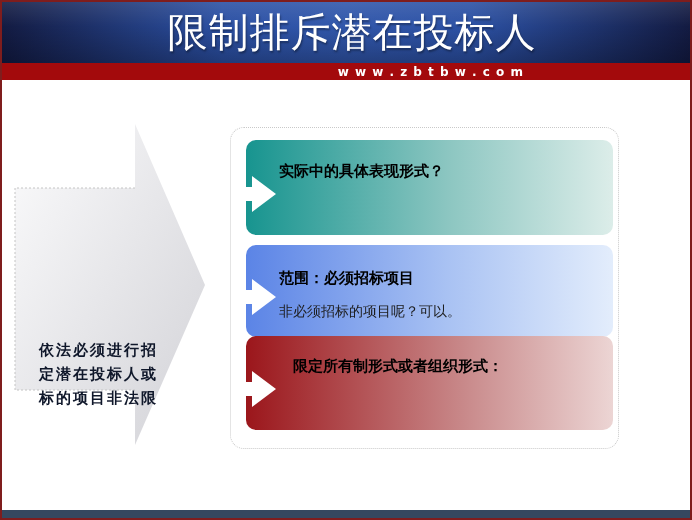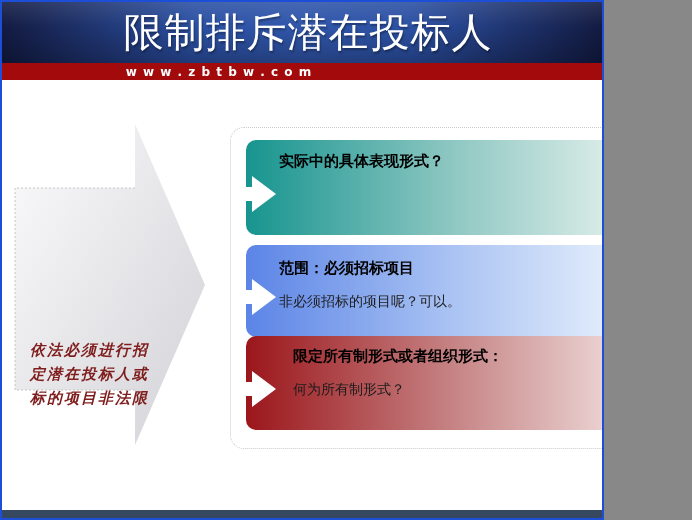--- a/index.html
+++ b/index.html
@@ -1,20 +1,20 @@
 <!DOCTYPE html>
 <html><head>
 <meta charset="utf-8">
 <style>
   html,body{margin:0;padding:0;background:#888;}
   .slide{
     position:relative;
-    width:604px;height:520px;
+    width:692px;height:520px;
     background:#fff;
-    border:2px solid #1d4ed8;
+    border:2px solid #7f1d1d;
     box-sizing:border-box;
     overflow:hidden;
     font-family:"DejaVu Sans","Liberation Sans",sans-serif;
   }
   
   .header{
     position:absolute;left:0;top:0;right:0;height:61px;
     background:
       linear-gradient(180deg, rgba(255,255,255,0.10) 0%, rgba(255,255,255,0) 40%, rgba(0,0,10,0.28) 100%),
       linear-gradient(90deg,#131b42 0%,#2c51a4 32%,#3157ab 50%,#2c51a4 68%,#131b42 100%);
@@ -25,57 +25,57 @@
     font-size:40px;
     color:#ffffff;
     letter-spacing:1px;
     text-shadow:1px 2px 2px rgba(0,0,0,0.35);
     white-space:nowrap;
     padding-left:12px;
   }
   .redbar{
     position:absolute;left:0;top:61px;right:0;height:17px;
     background:#a30a0c;
-    display:flex;align-items:center;justify-content:center;
+    display:flex;align-items:center;justify-content:flex-end;
     padding-right:166px;box-sizing:border-box;
   }
   .redbar-text{
     color:#ffffff;font-weight:bold;font-size:12px;letter-spacing:1px;white-space:nowrap;
   }
   
   .footer{
     position:absolute;left:0;right:0;bottom:0;height:8px;
     background:#35485f;
   }
   
   .big-arrow{position:absolute;left:10px;top:110px;width:210px;height:345px;}
   .big-arrow svg{display:block;}
   .arrow-text{
-    position:absolute;left:18px;top:226px;
-    font-size:15px;font-weight:bold;font-style:italic;
-    color:#7f1d1d;letter-spacing:2px;line-height:24px;
+    position:absolute;left:27px;top:226px;
+    font-size:15px;font-weight:bold;
+    color:#0f172a;letter-spacing:2px;line-height:24px;
     white-space:nowrap;
   }
   
   .panel{
     position:absolute;left:228px;top:125px;width:389px;height:322px;
     background:#ffffff;
     border:1px dotted #c9c9c9;
     border-radius:14px;
     box-sizing:border-box;
   }
   .info-box{
     position:absolute;left:15px;width:367px;
     border-radius:10px;
     box-sizing:border-box;
   }
   .box-teal{top:12px;height:95px;background:linear-gradient(90deg,#17948f 0%,#8cc6c1 55%,#dcede9 100%);}
   .box-blue{top:117px;height:92px;background:linear-gradient(90deg,#5b84e6 0%,#a9c2f3 55%,#e3edfc 100%);}
   .box-red{top:208px;height:94px;background:linear-gradient(90deg,#9b161b 0%,#c98a8b 60%,#ecd5d4 100%);}
-  .box-title{font-size:15px;font-weight:bold;color:#000;line-height:20px;white-space:nowrap;}
+  .box-title{font-size:15px;font-weight:bold;color:#000;line-height:20px;white-space:nowrap;margin-top:10px;}
   .box-body{font-size:14px;color:#1c1c1c;line-height:18px;white-space:nowrap;}
   .box-teal .box-inner{padding:11px 10px 0 33px;}
   .box-blue .box-inner{padding:13px 2px 0 33px;}
   .box-blue .box-body{margin-top:15px;font-family:Liberation Mono, monospace;}
   .box-red .box-inner{padding:10px 10px 0 47px;}
   .box-red .box-body{margin-top:14px;}
   .mini-arrow{
     position:absolute;left:-10px;top:calc(50% - 12px);
     width:40px;height:36px;
   }
@@ -130,21 +130,20 @@
         <div class="box-body">非必须招标的项目呢？可以。</div>
       </div>
     </div>
 
     <div class="info-box box-red">
       <svg class="mini-arrow" viewBox="0 0 40 36">
         <polygon points="0,11 16,11 16,0 40,18 16,36 16,25 0,25" fill="#ffffff"></polygon>
       </svg>
       <div class="box-inner">
         <div class="box-title">限定所有制形式或者组织形式：</div>
-        <div class="box-body">何为所有制形式？</div>
       </div>
     </div>
 
   </div>
 
   <div class="footer"></div>
 
 </div>
 
 </body></html>

